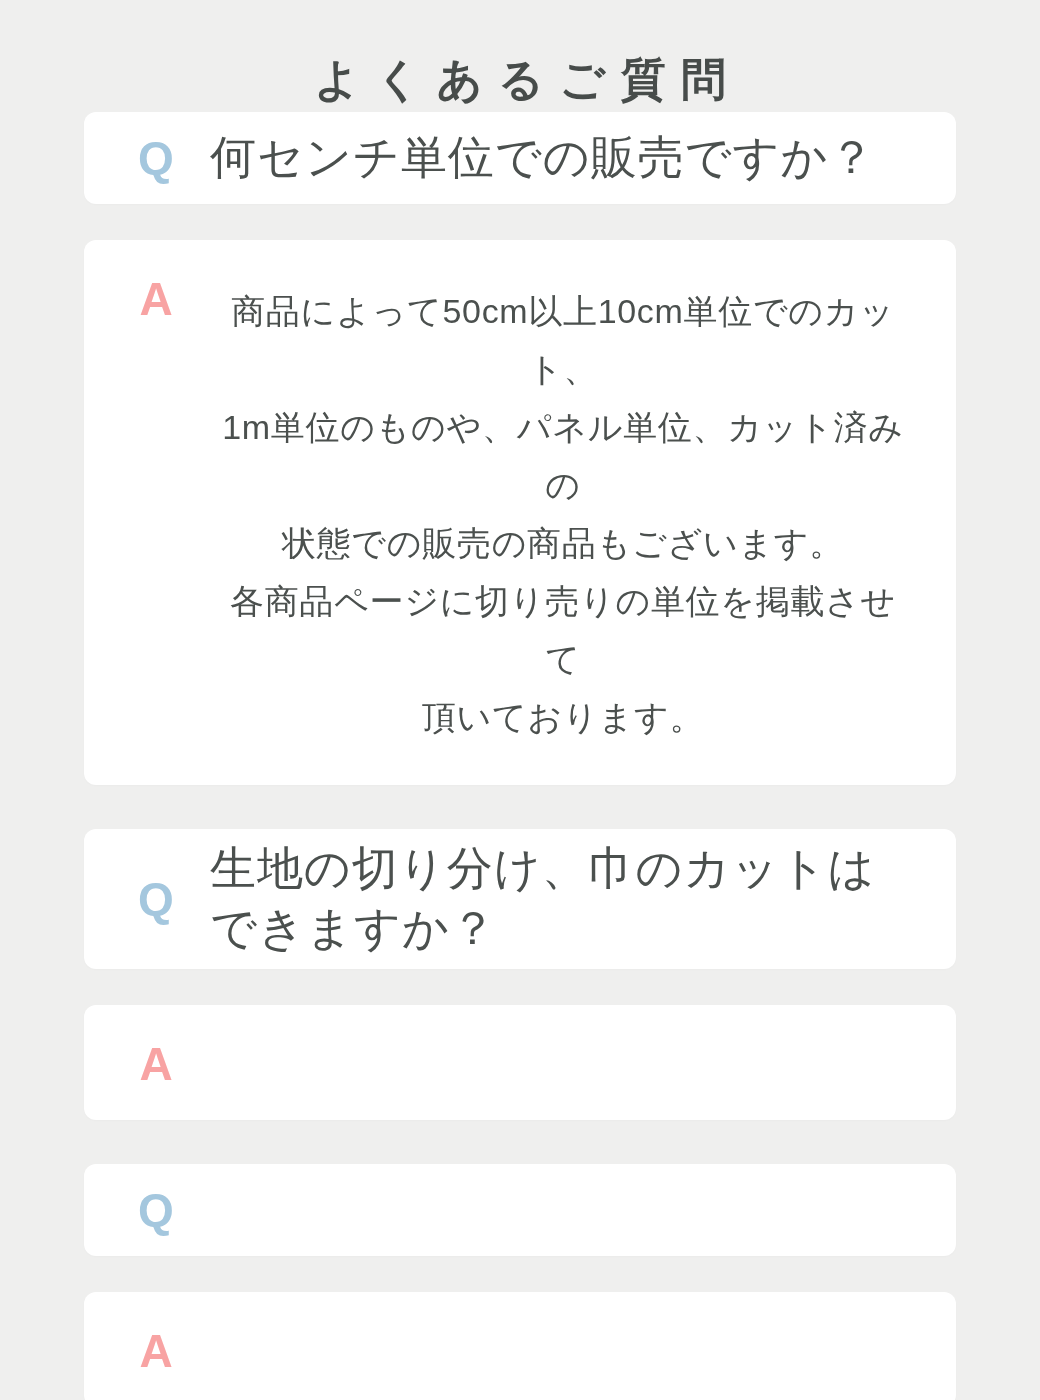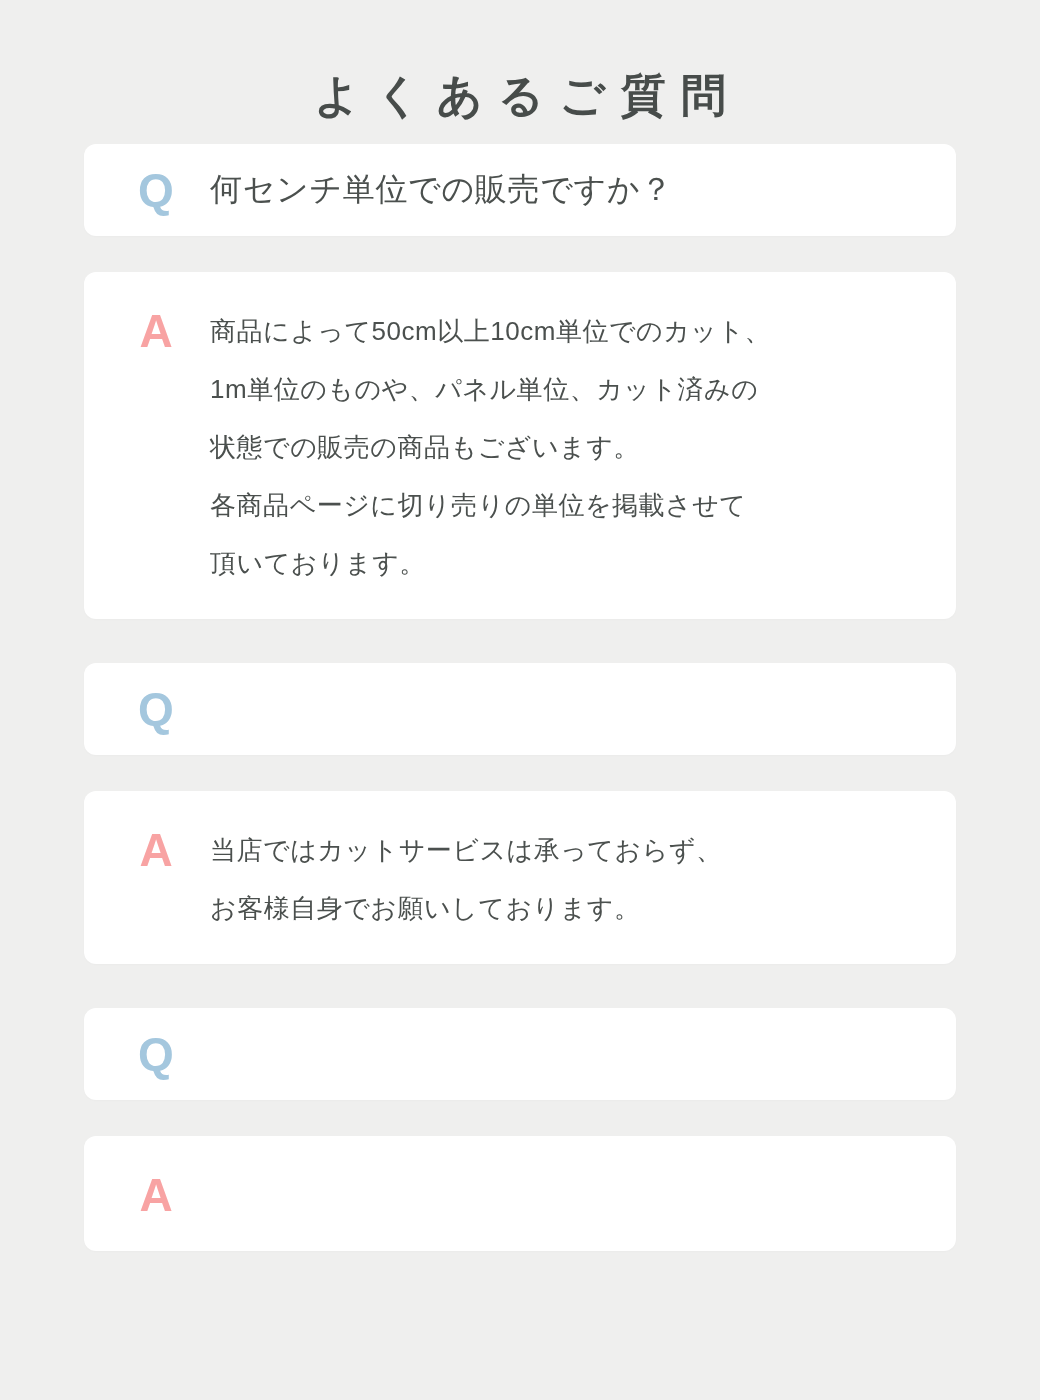--- a/index.html
+++ b/index.html
@@ -13,21 +13,21 @@
     font-family: "Liberation Sans", "DejaVu Sans", sans-serif;
     color: #4b504e;
     -webkit-font-smoothing: antialiased;
   }
   .page {
     width: 1040px;
     box-sizing: border-box;
     padding: 0 84px 68px 84px;
   }
   .page-title {
-    margin: 16px;
+    margin: 0;
     padding-top: 52px;
     height: 112px;
     box-sizing: border-box;
     font-size: 45px;
     font-weight: 800;
     letter-spacing: 0.34em;
     text-indent: 0.34em;
     text-align: center;
     color: #474c4a;
     line-height: 1.25;
@@ -59,32 +59,33 @@
     font-weight: bold;
     font-size: 46px;
     margin-right: 32px;
     line-height: 1;
   }
   .q-letter { color: #a4c7de; }
   .a-letter { color: #f8a3a3; }
   .a-card .letter { line-height: 58px; }
   .q-text {
     margin: 0;
-    font-size: 32px;
+    font-size: 46px;
     font-weight: 500;
     line-height: 1.3;
     letter-spacing: 0.02em;
   }
   .a-text {
-    margin: 0;
-    font-size: 26px;
+    margin: 12px;
+    font-size: 34px;
     font-weight: 500;
     line-height: 58px;
     letter-spacing: 0.02em;
     white-space: pre-line;
+    text-align: center;
   }
 </style>
 </head>
 <body>
 
 <div class="page">
 
   <h1 class="page-title">よくあるご質問</h1>
 
   <div class="card q-card">
@@ -95,25 +96,24 @@
     <span class="letter a-letter">A</span>
     <p class="a-text">商品によって50cm以上10cm単位でのカット、
 1m単位のものや、パネル単位、カット済みの
 状態での販売の商品もございます。
 各商品ページに切り売りの単位を掲載させて
 頂いております。</p>
   </div>
 
   <div class="card q-card">
     <span class="letter q-letter">Q</span>
+    <p class="q-text">生地の切り分け、巾のカットはできますか？</p>
   </div>
   <div class="card a-card">
     <span class="letter a-letter">A</span>
-    <p class="a-text">当店ではカットサービスは承っておらず、
-お客様自身でお願いしております。</p>
   </div>
 
   <div class="card q-card">
     <span class="letter q-letter">Q</span>
   </div>
   <div class="card a-card">
     <span class="letter a-letter">A</span>
   </div>
 
 </div>

